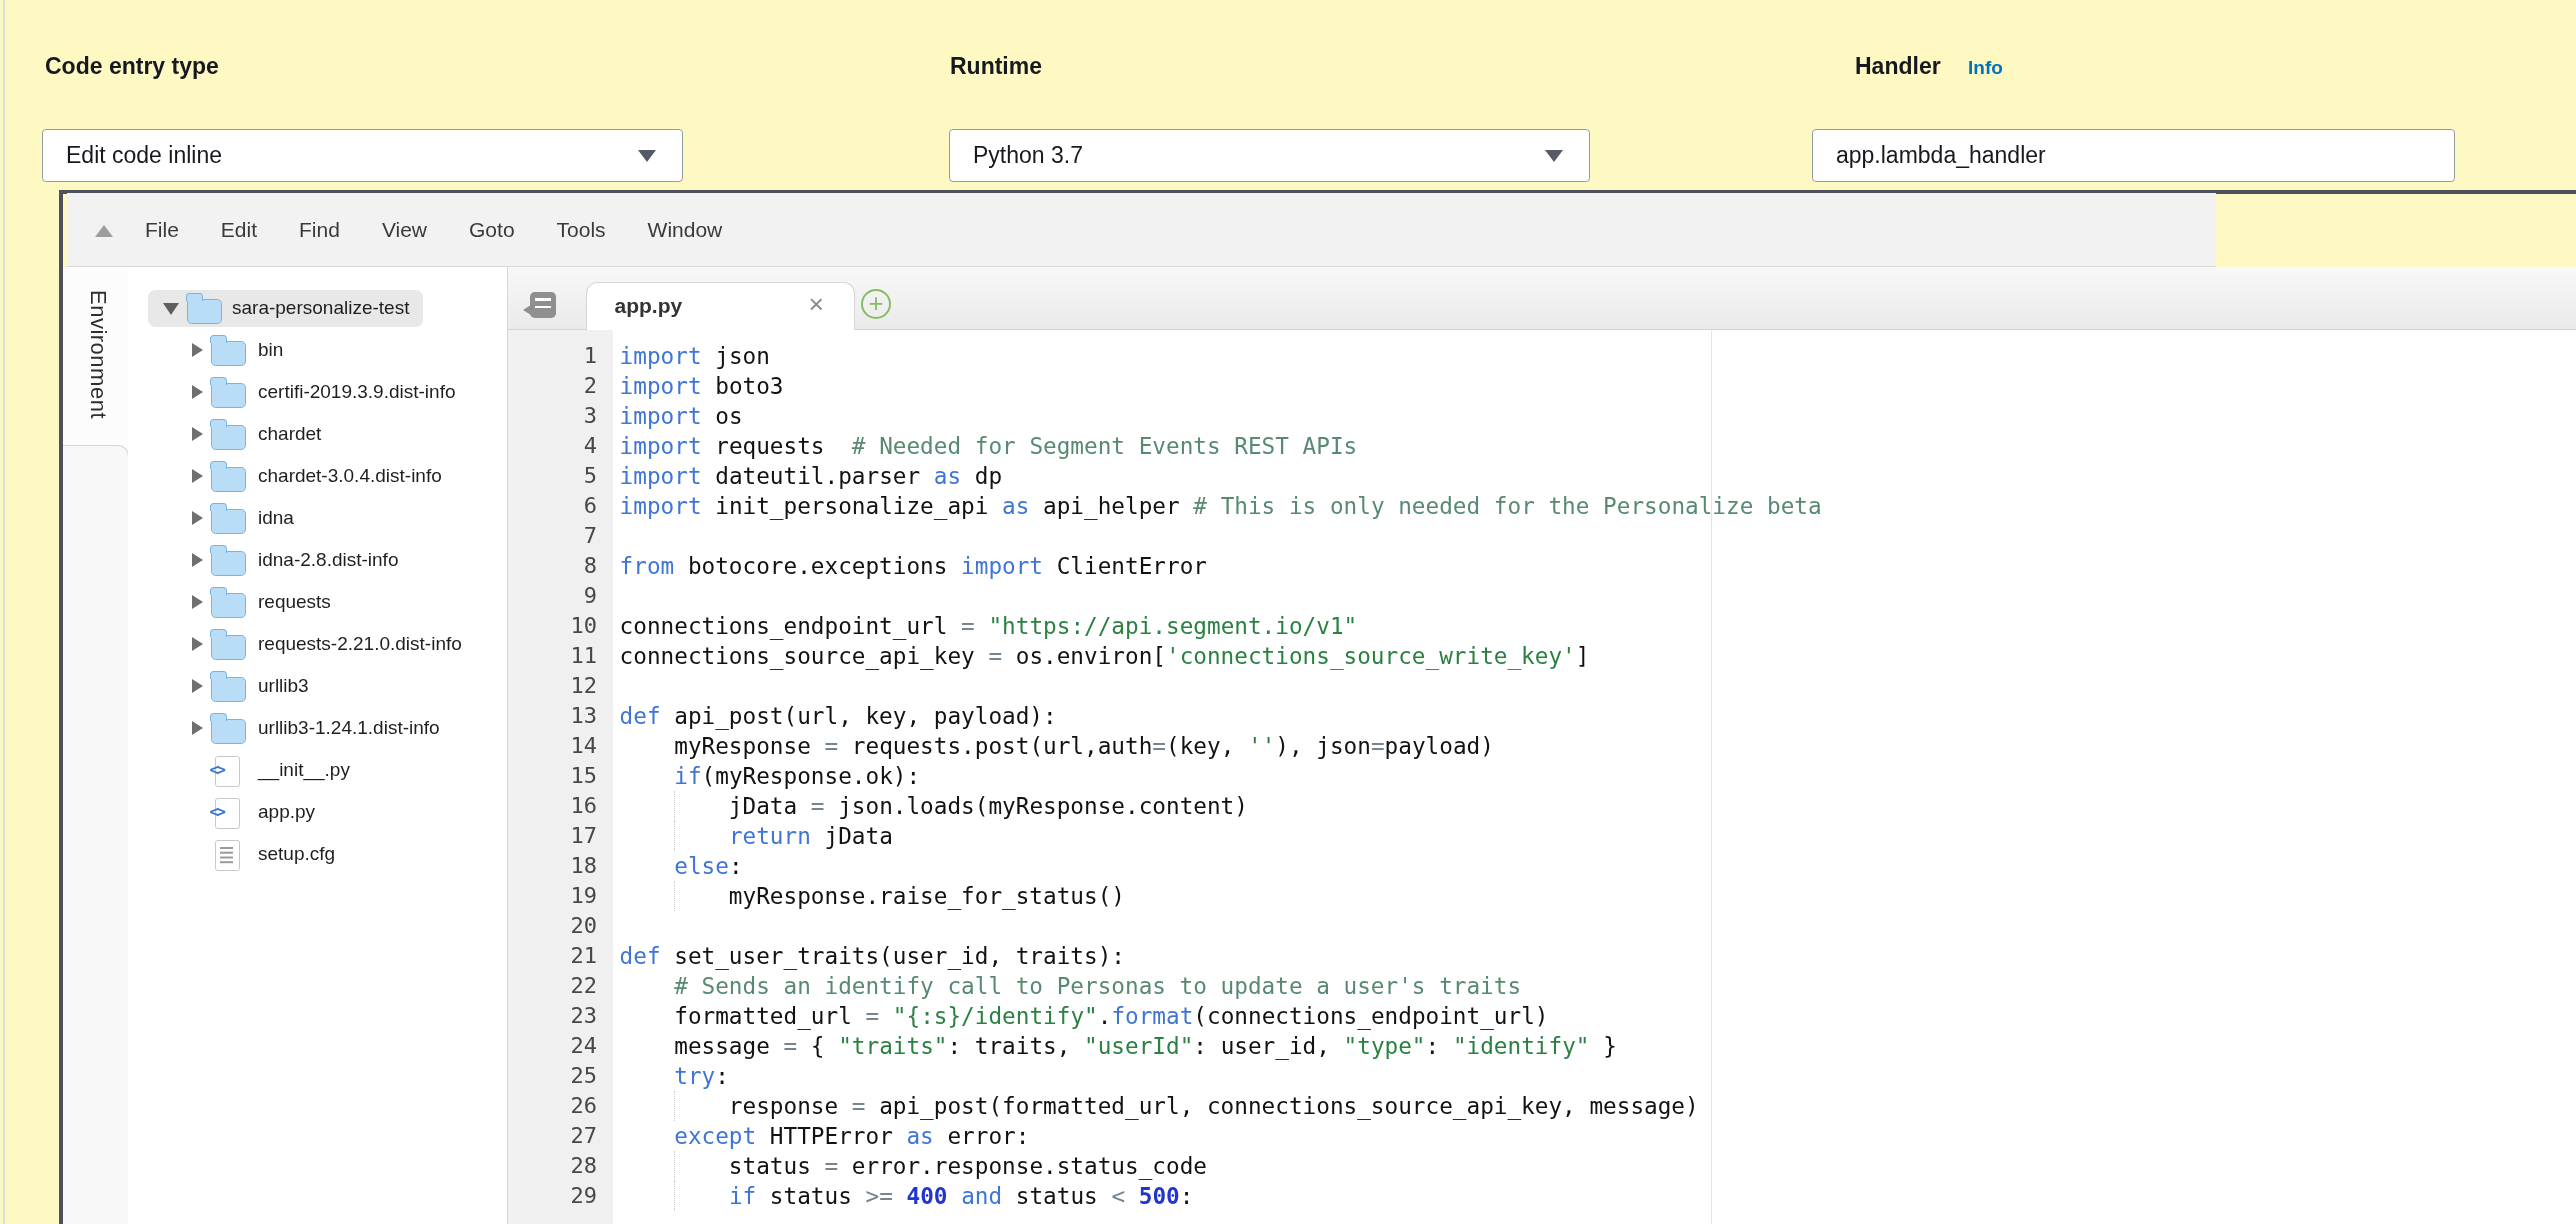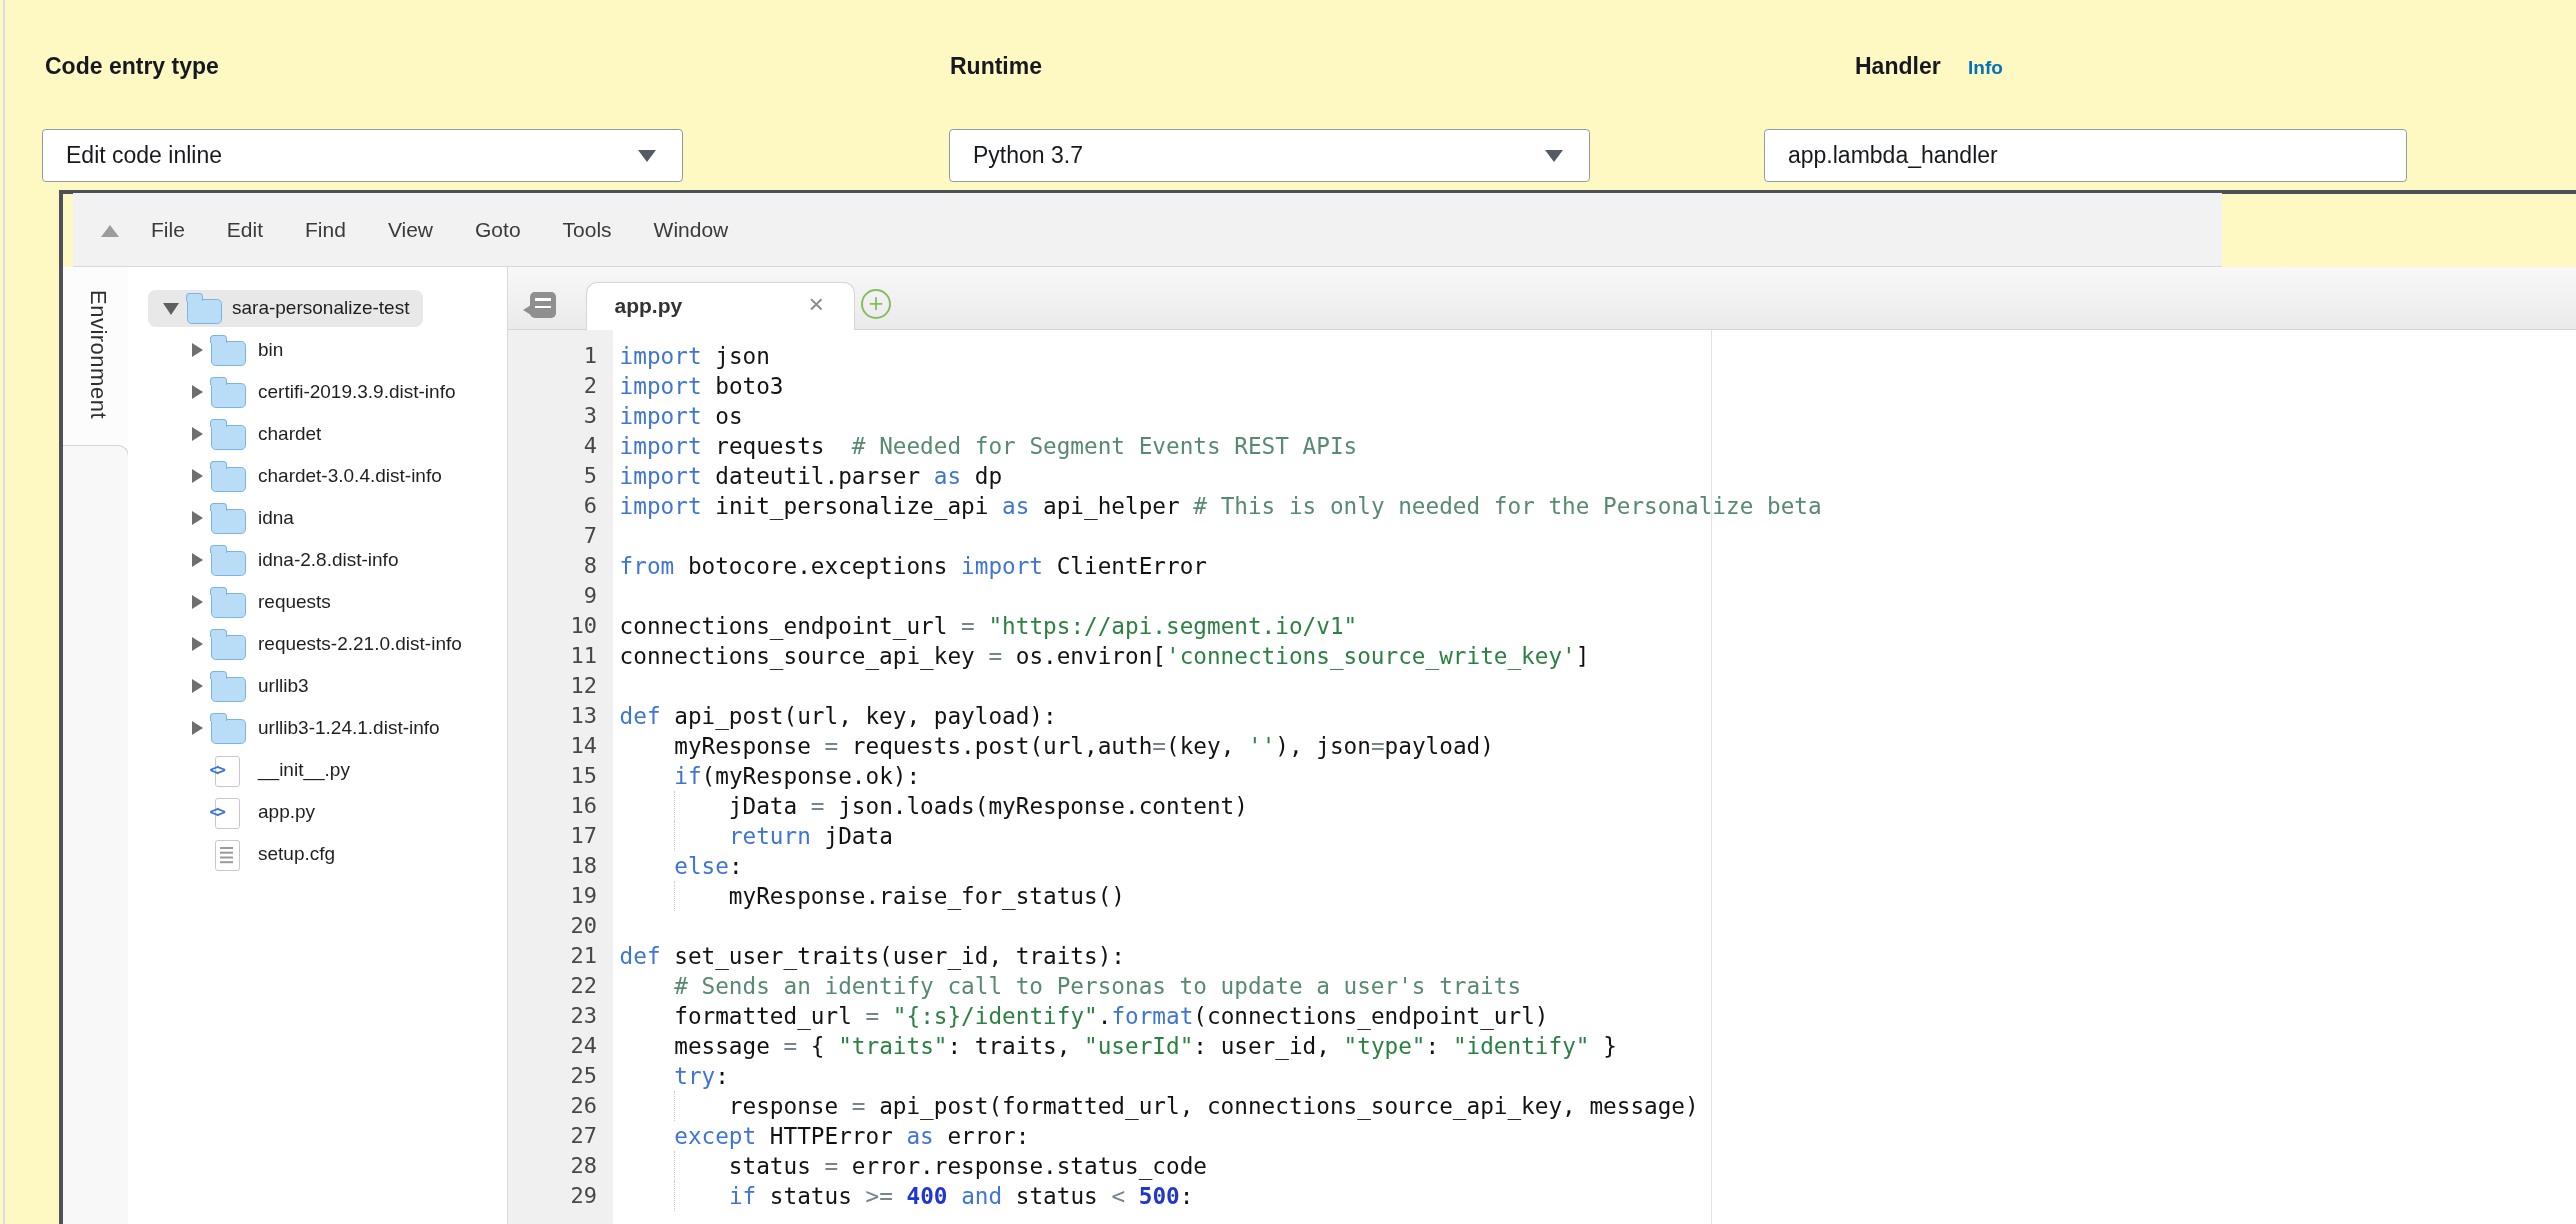--- a/index.html
+++ b/index.html
@@ -20,21 +20,21 @@
     margin-top: 32px;
   }
   .selbox .val { flex: 1; }
   .sel-caret { width: 0; height: 0; border-left: 9.5px solid transparent; border-right: 9.5px solid transparent; border-top: 12.3px solid #545b64; }
   .inbox input { border: none; outline: none; font-size: 23px; color: #16191f; width: 100%; font-family: "Liberation Sans", sans-serif; background: transparent; }
 
   
   .ide-top-border  { position: absolute; left: 59px; top: 190px; width: 2517px; height: 3.8px; background: #4d525a; }
   .ide-left-border { position: absolute; left: 59px; top: 190px; width: 3.8px; height: 1035px; background: #4d525a; }
 
-  .menubar { position: absolute; left: 73px; top: 193px; width: 2149px; height: 74px; background: #f2f2f2; border-bottom: 0.9px solid #d8d8d8; display: flex; align-items: center; }
+  .menubar { position: absolute; left: 67px; top: 193px; width: 2149px; height: 74px; background: #f2f2f2; border-bottom: 0.9px solid #d8d8d8; display: flex; align-items: center; }
   .collapse-tri { position: absolute; left: 27.5px; top: 32px; width: 0; height: 0; border-left: 9.5px solid transparent; border-right: 9.5px solid transparent; border-bottom: 12.3px solid #9c9c9c; }
   .menu-items { display: flex; gap: 42px; padding-left: 78px; }
   .menu-item { font-size: 21px; color: #3a3a3a; cursor: default; }
 
   
   .env-strip { position: absolute; left: 63px; top: 267px; width: 65px; height: 957px; background: #fcfcfc; }
   .env-label { position: absolute; left: 22px; top: 23px; writing-mode: vertical-rl; font-size: 22px; color: #2f2f2f; letter-spacing: 0.5px; }
   .env-lower { position: absolute; left: 0; top: 178px; width: 66px; height: 779px; background: #f8f8f8; border-top: 0.9px solid #d6d6d6; border-right: 0.9px solid #d6d6d6; border-top-right-radius: 11.4px; }
 
   
@@ -96,21 +96,21 @@
   </div>
 
   <div class="fld-label" style="left:950px">Runtime</div>
   <div class="selbox" style="left:949px;width:641px">
     <span class="val">Python 3.7</span>
     <span class="sel-caret"></span>
   </div>
 
   <div class="fld-label" style="left:1855px">Handler</div>
   <div class="info-link" style="left:1968px">Info</div>
-  <div class="inbox" style="left:1764px;width:643px">
+  <div class="inbox" style="left:1812px;width:643px">
     <input type="text" value="app.lambda_handler" style="">
   </div>
 
   <div class="ide-top-border"></div>
   <div class="ide-left-border"></div>
 
   <div class="menubar">
     <span class="collapse-tri"></span>
     <div class="menu-items" id="menu-items">
         <span class="menu-item">File</span>

